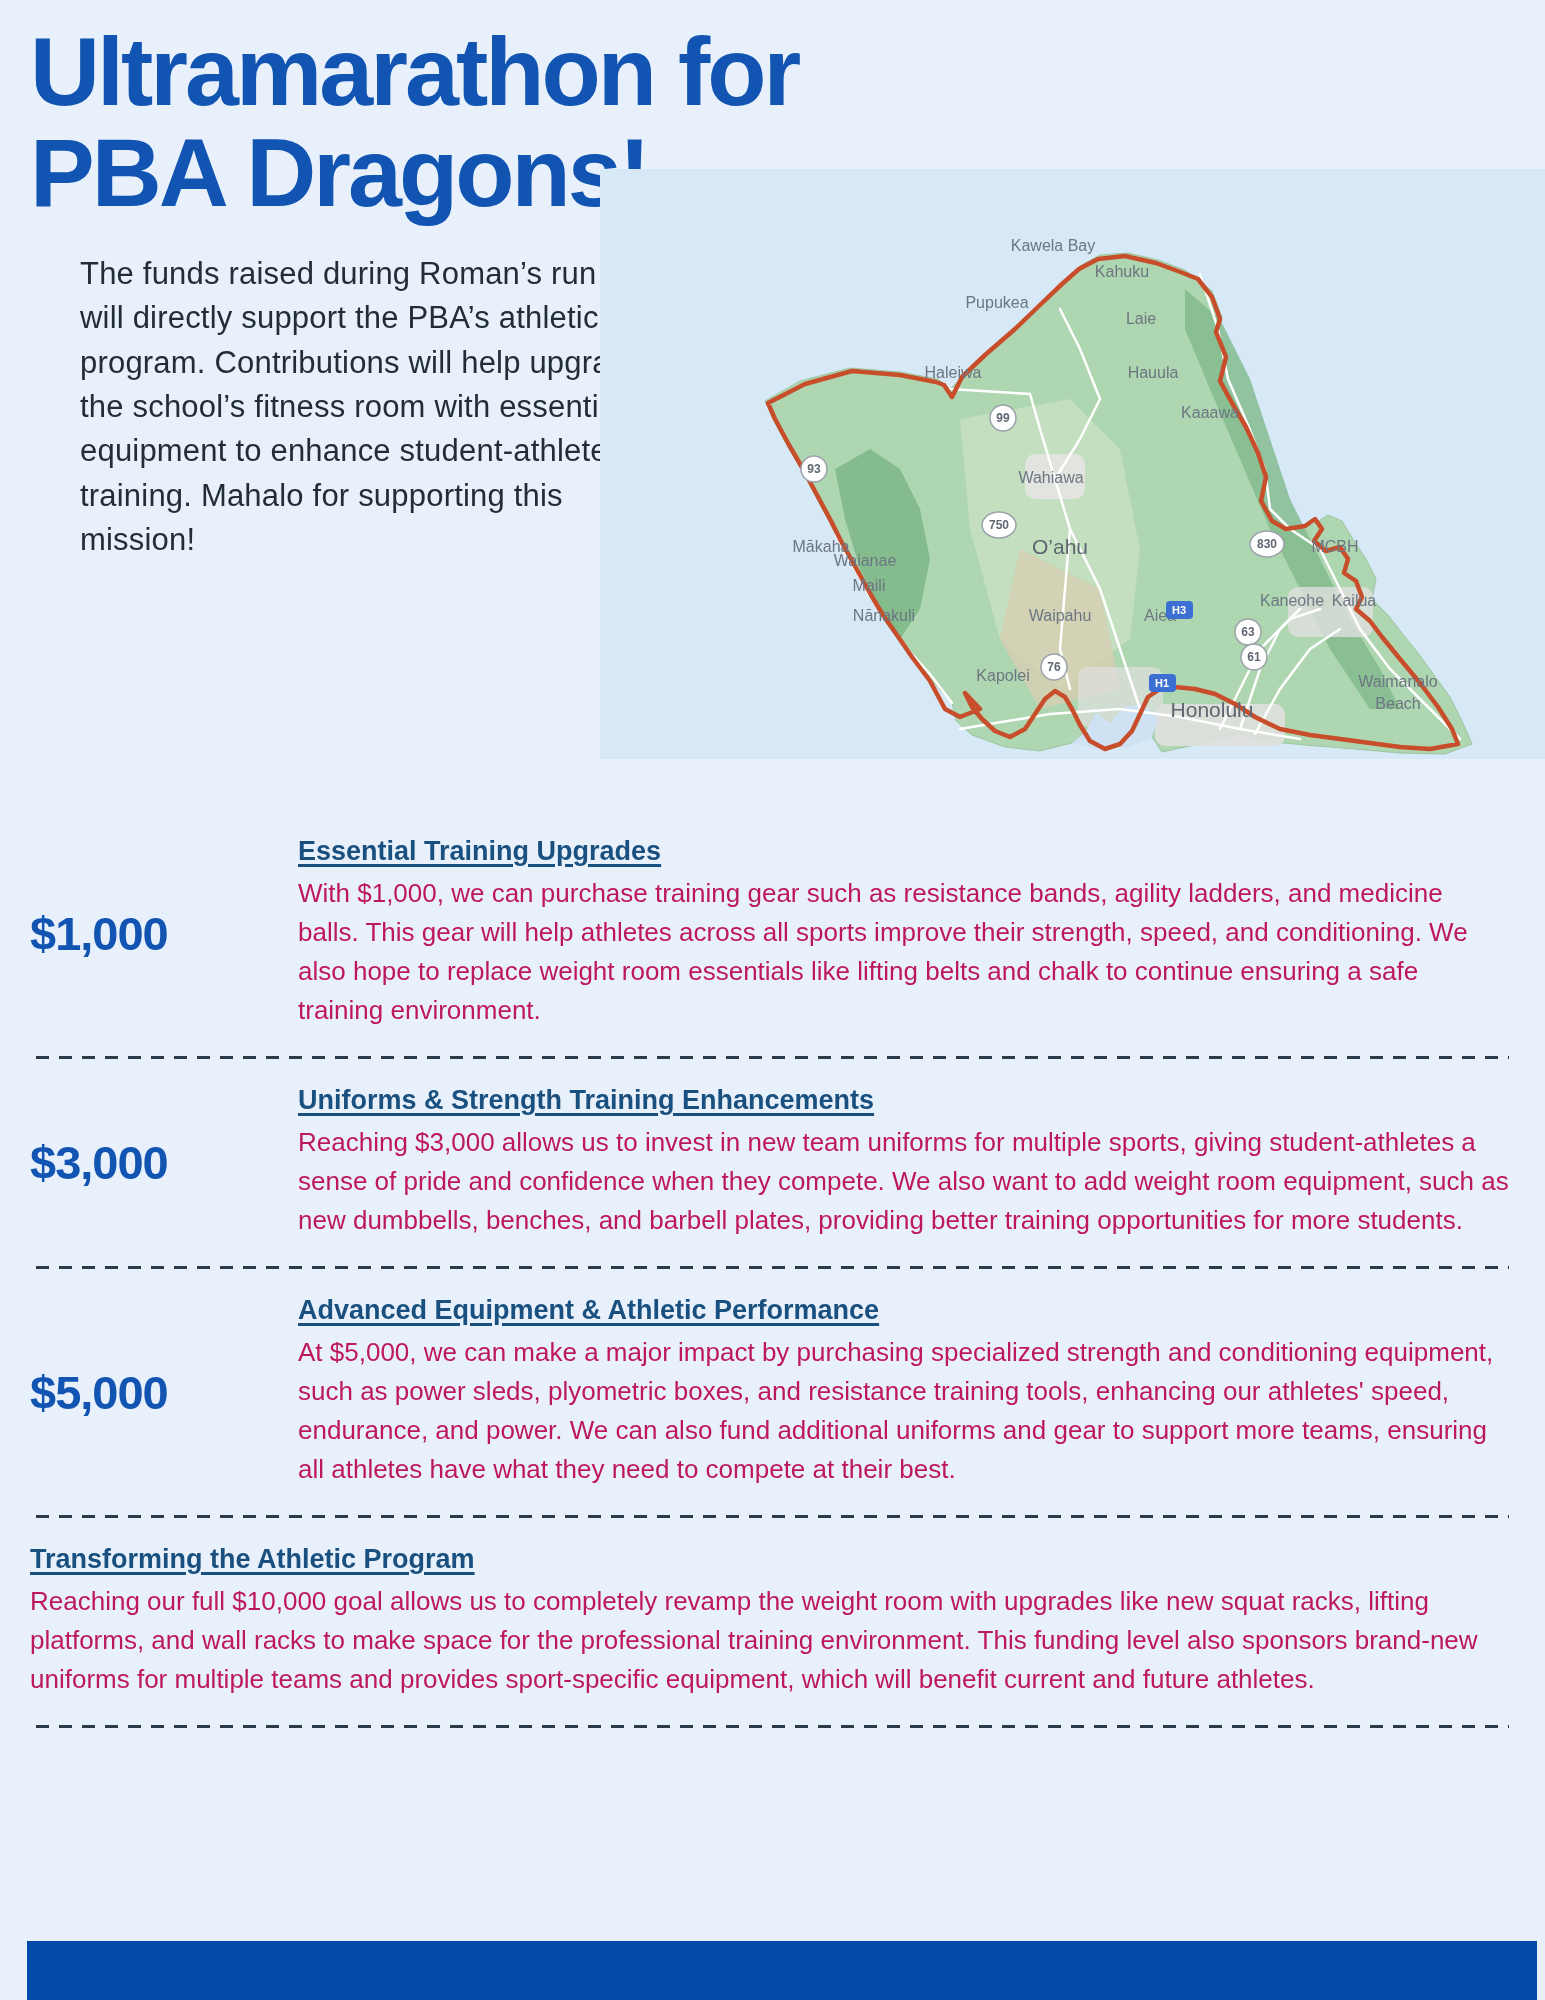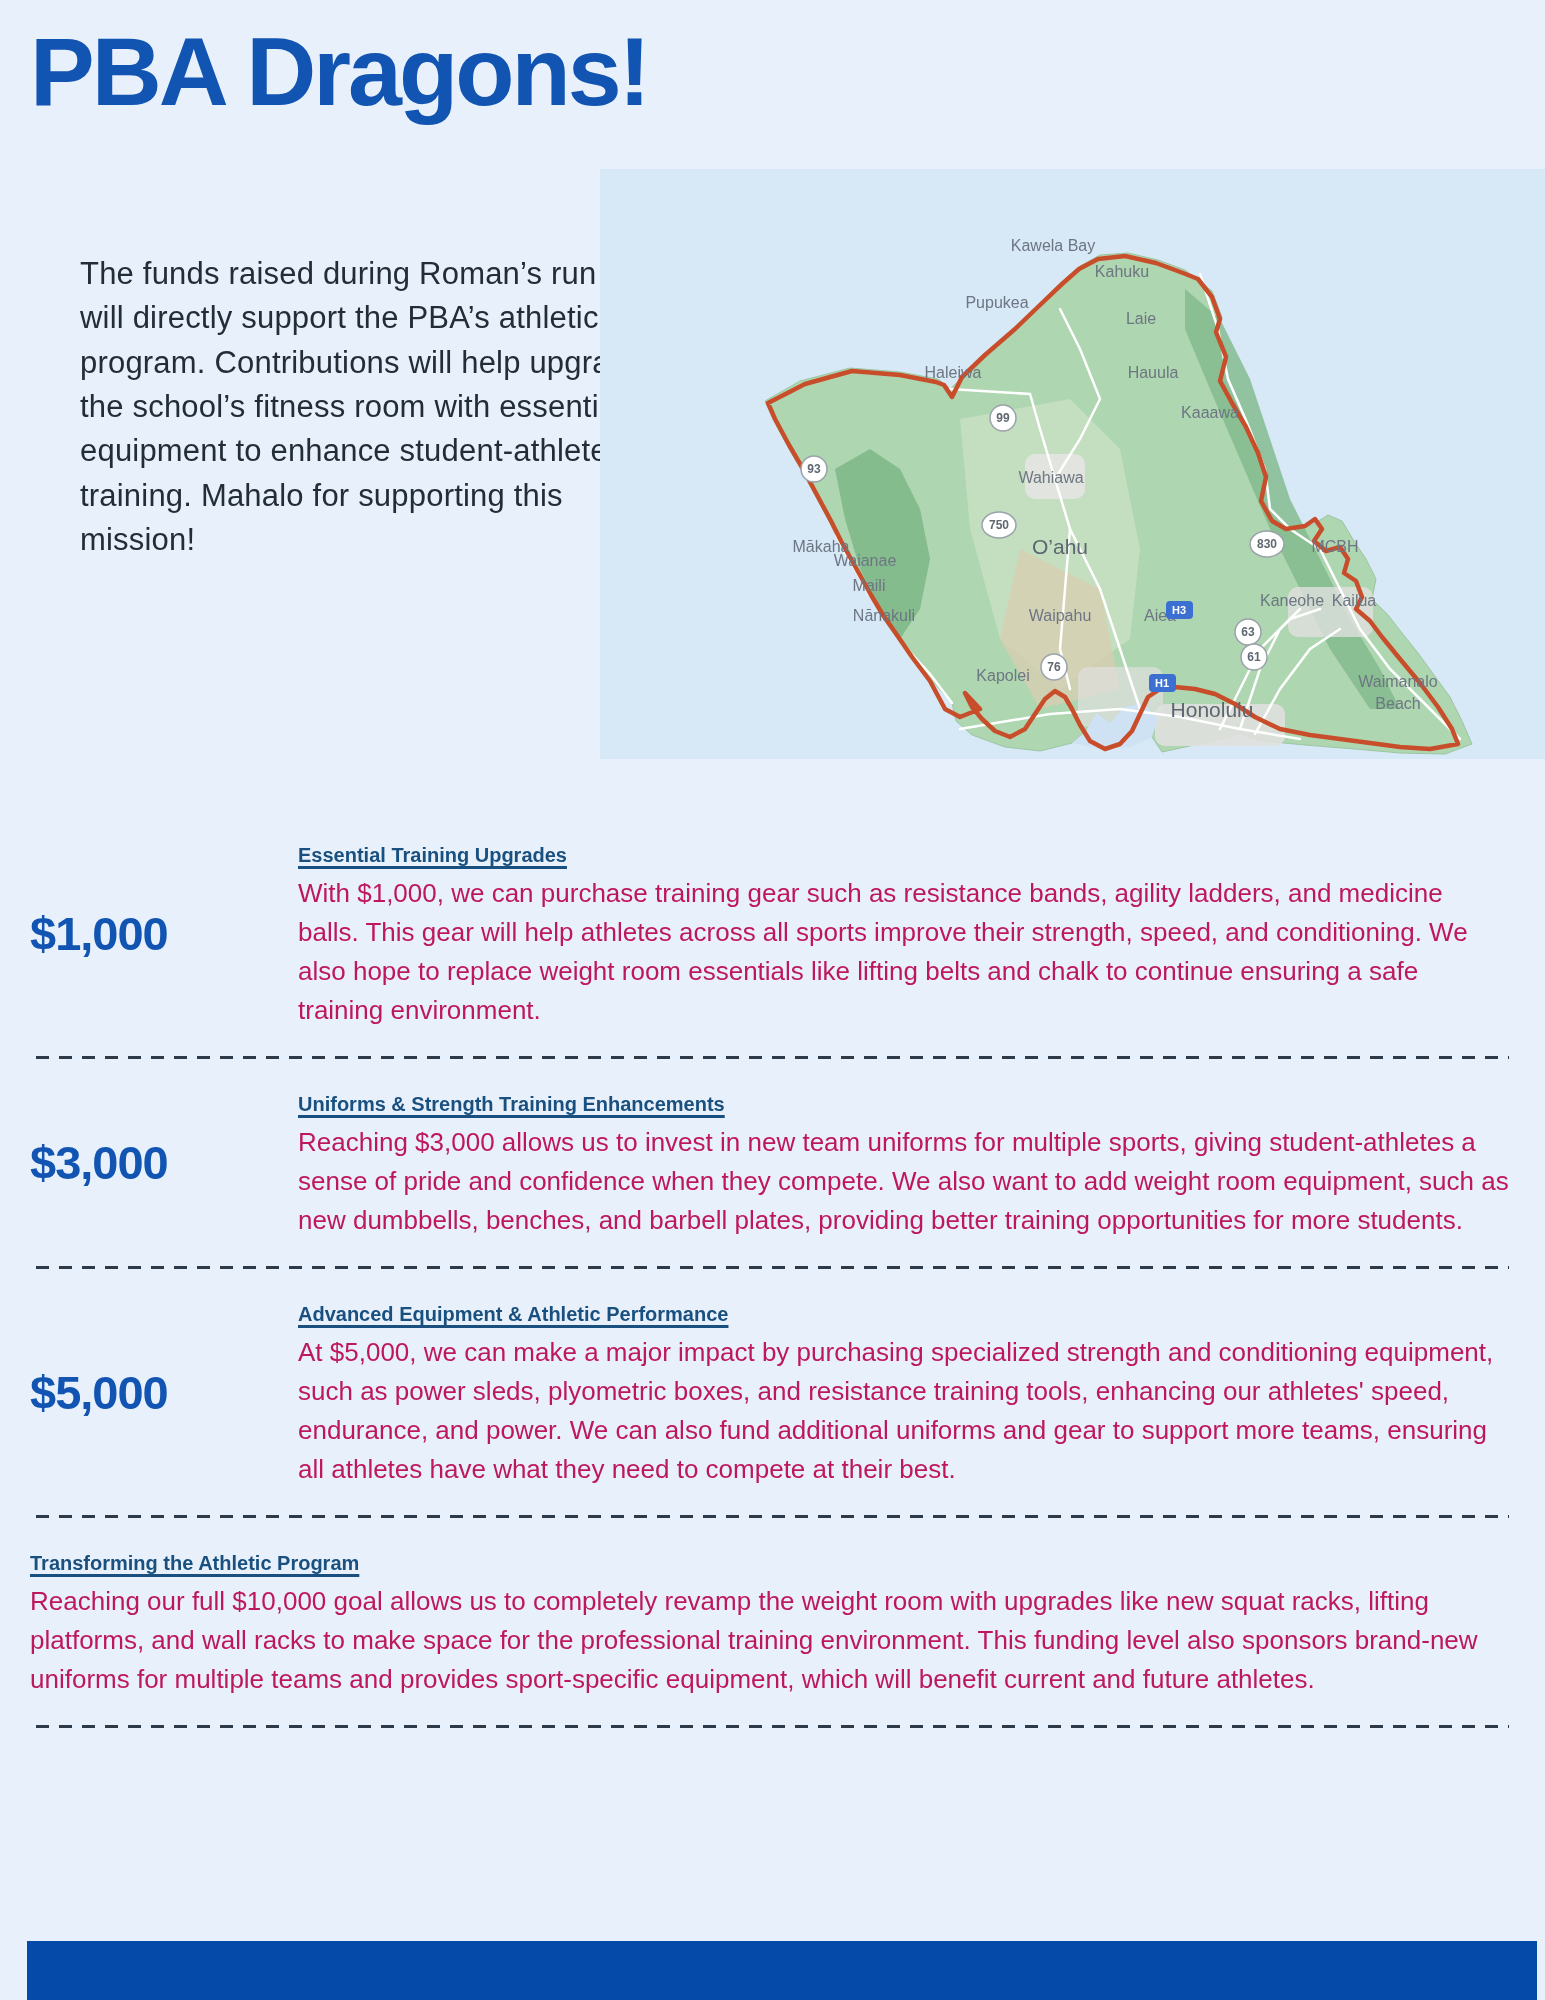--- a/index.html
+++ b/index.html
@@ -30,23 +30,23 @@
   }
   .tier{
     display:flex;align-items:center;
   }
   .tier-amount{
     width:268px;flex-shrink:0;
     color:#1254b2;font-size:47px;font-weight:800;letter-spacing:-1px;
   }
   .tier-content{flex:1;padding-right:6px;}
   .tier-heading{
-    color:#19507f;font-size:20px;font-weight:700;
+    color:#19507f;font-size:27px;font-weight:700;
     text-decoration:underline;text-decoration-thickness:2.5px;text-underline-offset:4px;
-    margin:8px 0 7px 0;
+    margin:0 0 7px 0;
   }
   .tier-body{
     color:#be185d;font-size:26px;line-height:1.5;margin:0;
   }
   .dashed-sep{
     height:3px;margin:26px 6px;
     background-image:repeating-linear-gradient(90deg,#2c3a4a 0 13px,transparent 13px 23px);
   }
   .footer-bar{
     position:absolute;left:27px;right:8px;top:1941px;height:59px;
@@ -54,20 +54,21 @@
   }
   .map-label{fill:#6d7682;font-size:16px;font-family:"Liberation Sans",sans-serif;}
   .map-label-big{fill:#5d6670;font-size:21px;font-family:"Liberation Sans",sans-serif;}
   .shield-txt{fill:#5f6771;font-size:12px;font-weight:bold;font-family:"Liberation Sans",sans-serif;}
   .ishield-txt{fill:#ffffff;font-size:11px;font-weight:bold;font-family:"Liberation Sans",sans-serif;}
 </style>
 </head>
 <body>
 
 <div class="title">
+  <div>Ultramarathon for</div>
   <div>PBA Dragons!</div>
 </div>
 
 <div class="intro">The funds raised during Roman’s run will directly support the PBA’s athletic program. Contributions will help upgrade the school’s fitness room with essential equipment to enhance student-athlete training. Mahalo for supporting this mission!</div>
 
 <div class="map-wrap">
 <svg width="945" height="592" viewBox="0 0 945 590" xmlns="http://www.w3.org/2000/svg">
 
   <rect x="0" y="0" width="945" height="590" fill="#d7e8f7"></rect>
 

